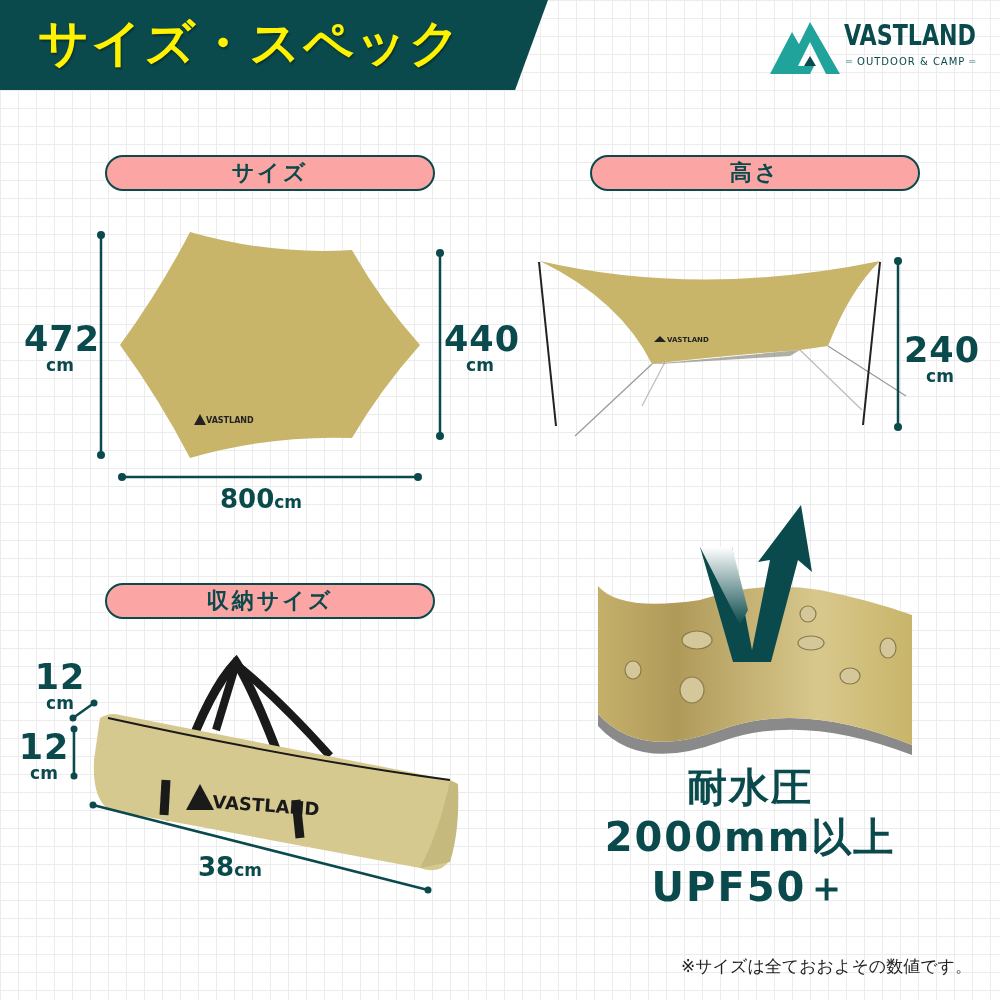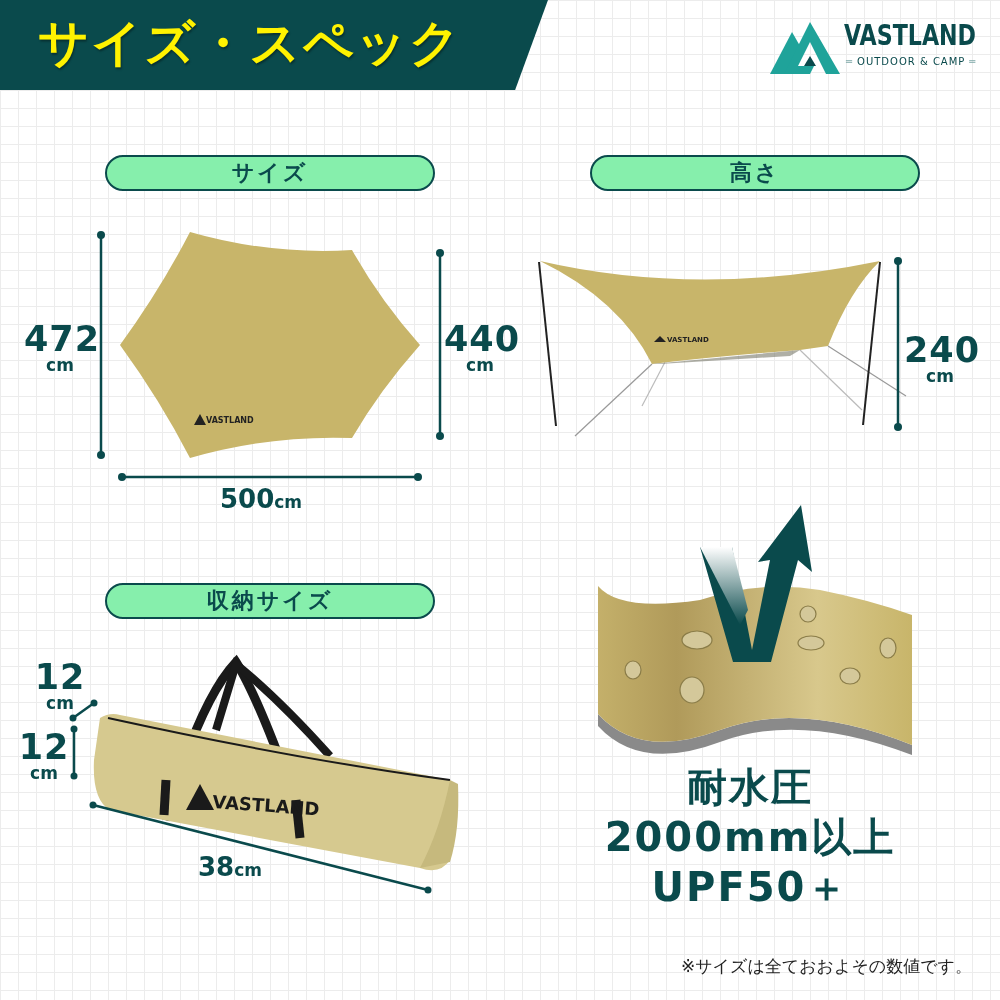--- a/index.html
+++ b/index.html
@@ -24,21 +24,21 @@
     text-shadow: 1px 2px 2px rgba(0,0,0,0.35);
     text-align: center;
   }
   .logo { position: absolute; left: 770px; top: 14px; width: 215px; height: 60px; }
   .logo-name { position: absolute; left: 74px; top: 4px; font-size: 29px; font-weight: bold; color: #0a4a4c; letter-spacing: 0px; font-family: "DejaVu Sans Condensed","DejaVu Sans", sans-serif; transform: scaleX(0.85); transform-origin: left; }
   .logo-sub { position: absolute; left: 72px; top: 42px; font-size: 10px; color: #0a4a4c; letter-spacing: 1px; white-space: nowrap; }
   .logo-sub::before, .logo-sub::after { content: "═"; color: #7fa8a8; margin: 0 4px; }
 
   .pill {
     position: absolute; height: 36px; border: 2px solid #0a4a4c; border-radius: 20px;
-    background: #86efac; display: flex; align-items: center; justify-content: center;
+    background: #fca5a5; display: flex; align-items: center; justify-content: center;
     font-size: 22px; font-weight: bold; color: #0a4a4c; letter-spacing: 3px;
     box-sizing: border-box;
   }
   .dim { position: absolute; font-weight: bold; color: #0a4a4c; text-align: center; line-height: 1; }
   .dim .num { display: block; font-size: 35px; letter-spacing: 1px; }
   .dim .unit { display: block; font-size: 17px; }
   .dim-inline { position: absolute; font-weight: bold; color: #0a4a4c; font-size: 26px; white-space: nowrap; }
   .dim-inline .unit { font-size: 17px; }
   svg { position: absolute; overflow: visible; }
 
@@ -84,21 +84,21 @@
 </svg>
 <div class="dim" style="left:24px;top:322px;width:72px">
   <span class="num">472</span>
   <span class="unit">cm</span>
 </div>
 <div class="dim" style="left:444px;top:322px;width:72px">
   <span class="num">440</span>
   <span class="unit">cm</span>
 </div>
 <div class="dim-inline" style="left:220px;top:484px">
-  <span>500</span><span class="unit">cm</span>
+  <span>800</span><span class="unit">cm</span>
 </div>
 
 <div class="pill" style="left:590px;top:155px;width:330px">高さ</div>
 
 <svg width="1000" height="1000" style="left:0;top:0;pointer-events:none">
 
   <line x1="652" y1="364" x2="575" y2="436" stroke="#999" stroke-width="1.2"></line>
   <line x1="665" y1="362" x2="642" y2="406" stroke="#bbb" stroke-width="1.2"></line>
   <line x1="800" y1="350" x2="862" y2="410" stroke="#bbb" stroke-width="1.2"></line>
   <line x1="828" y1="346" x2="906" y2="396" stroke="#999" stroke-width="1.2"></line>

